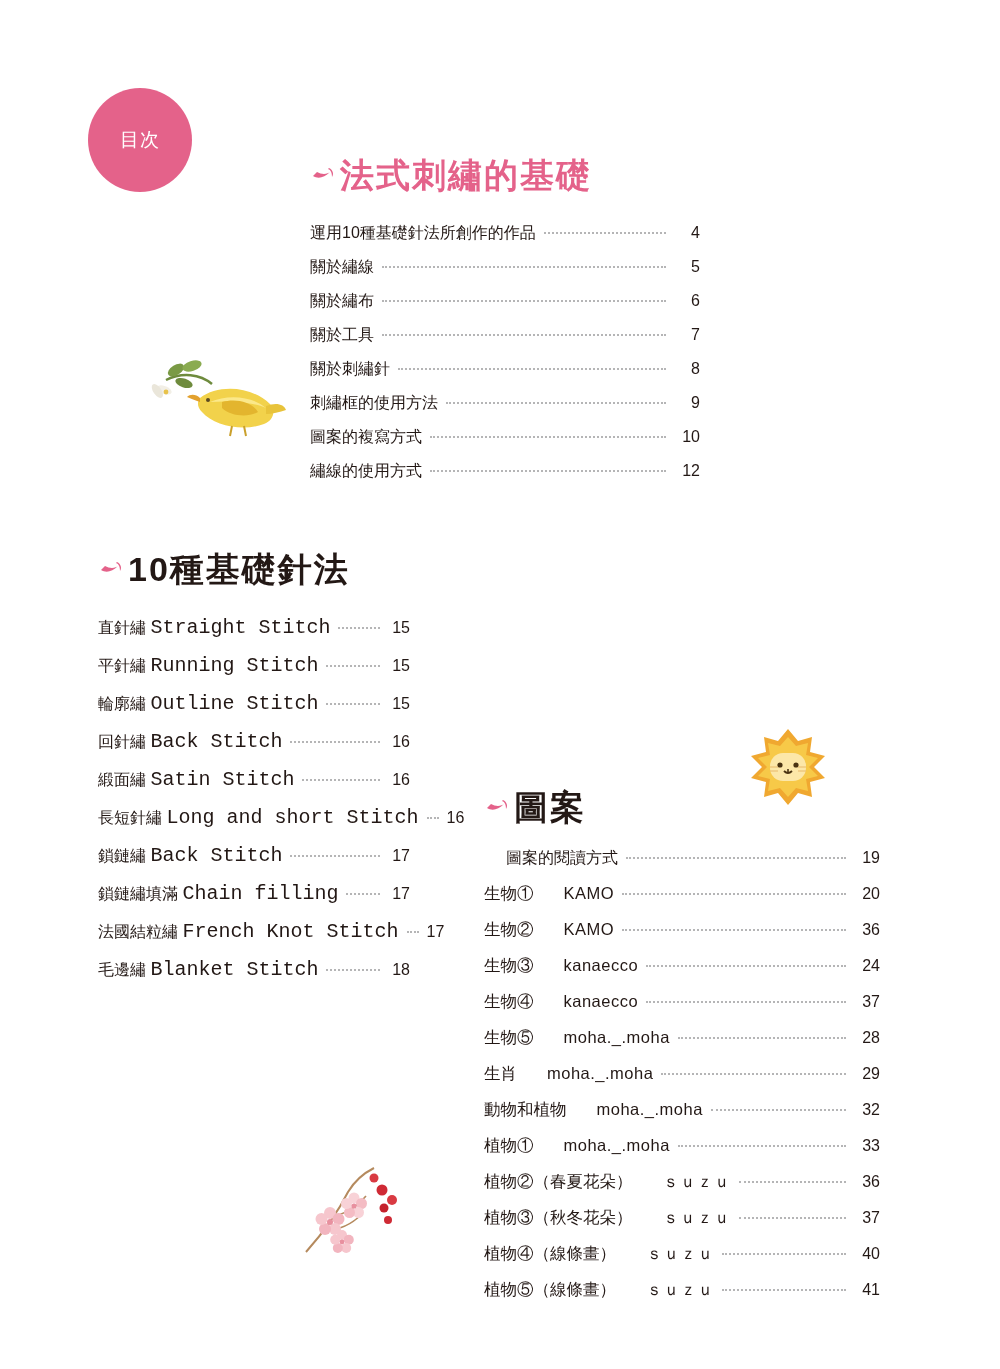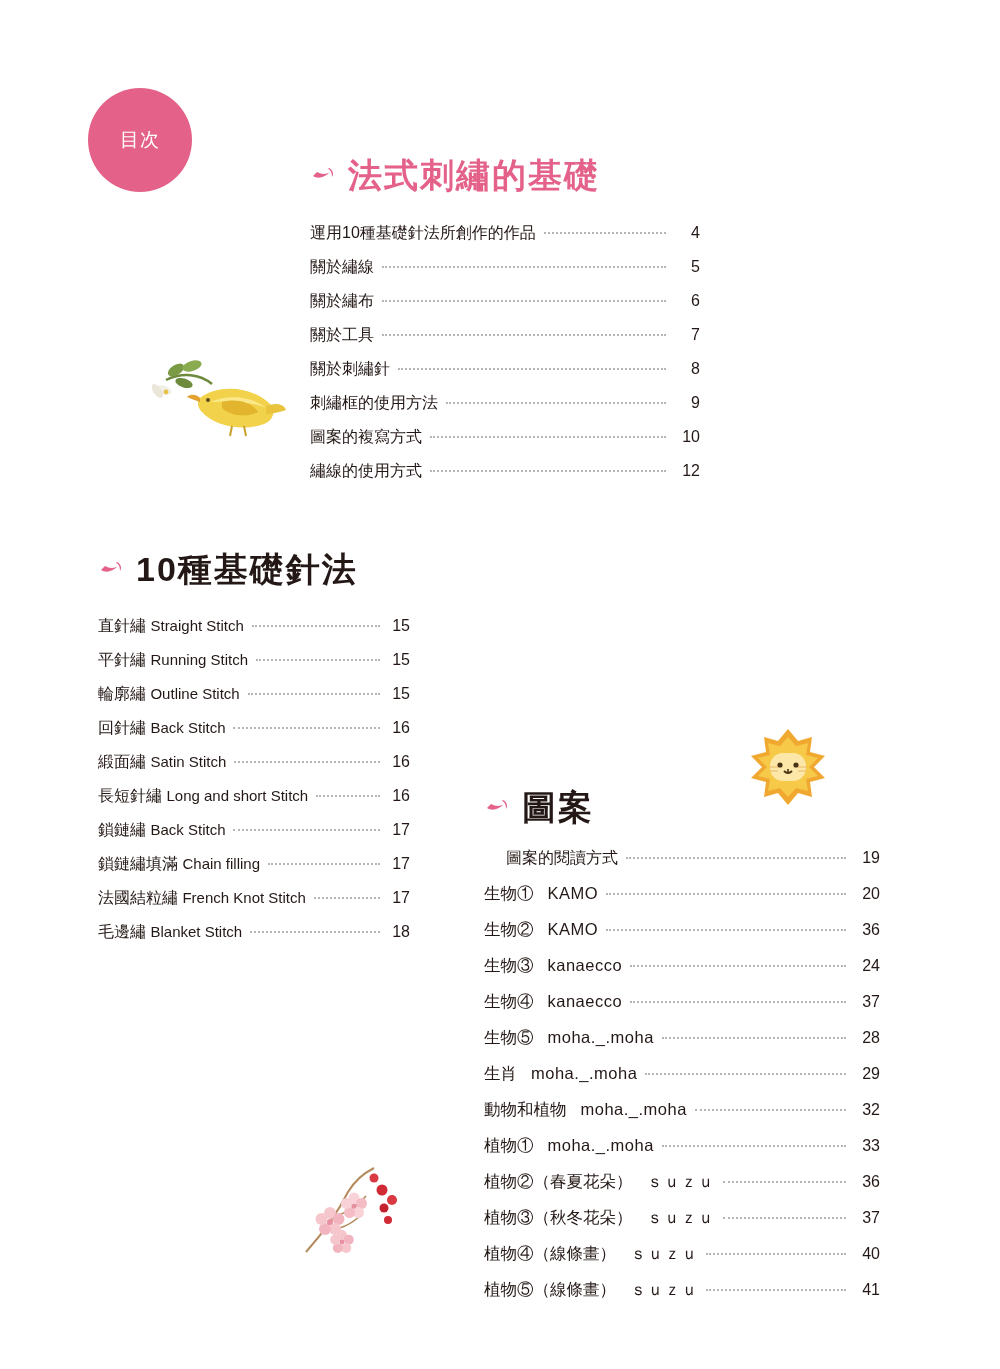--- a/index.html
+++ b/index.html
@@ -36,21 +36,21 @@
     justify-content: center;
     font-size: 19px;
     letter-spacing: 1px;
   }
 
   
   .section-head {
     position: absolute;
     display: flex;
     align-items: center;
-    gap: 12px;
+    gap: 4px;
   }
   .head-arrow {
     display: inline-block;
     width: 26px;
     height: 26px;
     position: relative;
     flex: none;
   }
   .head-arrow svg { display: block; }
   .head-text {
@@ -92,27 +92,27 @@
   
   #list-basics { left: 310px; top: 225px; width: 390px; }
   #list-basics .toc-row { margin-bottom: 18px; }
   #list-basics .page-no { width: 26px; }
 
   
   #list-stitches { left: 98px; top: 618px; width: 312px; }
   #list-stitches .toc-row { margin-bottom: 18px; }
   #list-stitches .page-no { width: 22px; }
   #list-stitches .label .cn { font-size: 16px; }
-  #list-stitches .label .en { font-size: 15px; }
+  #list-stitches .label .en { font-size: 20px; font-family: Liberation Mono, monospace; }
 
   
   #list-patterns { left: 484px; top: 850px; width: 396px; }
   #list-patterns .toc-row { margin-bottom: 19px; font-size: 16.5px; }
   #list-patterns .page-no { width: 26px; }
-  #list-patterns .label .author { letter-spacing: 0.5px; }
+  #list-patterns .label .author { letter-spacing: 0.5px; margin-left: 16px; }
   #list-patterns .label .gap { display: inline-block; width: 14px; }
   #list-patterns .row-first { font-size: 16px; margin-left: 22px; }
 
   
   .illus { position: absolute; }
   #illus-bird { left: 148px; top: 350px; width: 140px; height: 110px; }
   #illus-lion { left: 740px; top: 725px; width: 96px; height: 86px; }
   #illus-blossom { left: 296px; top: 1160px; width: 116px; height: 96px; }
 </style>
 </head>

